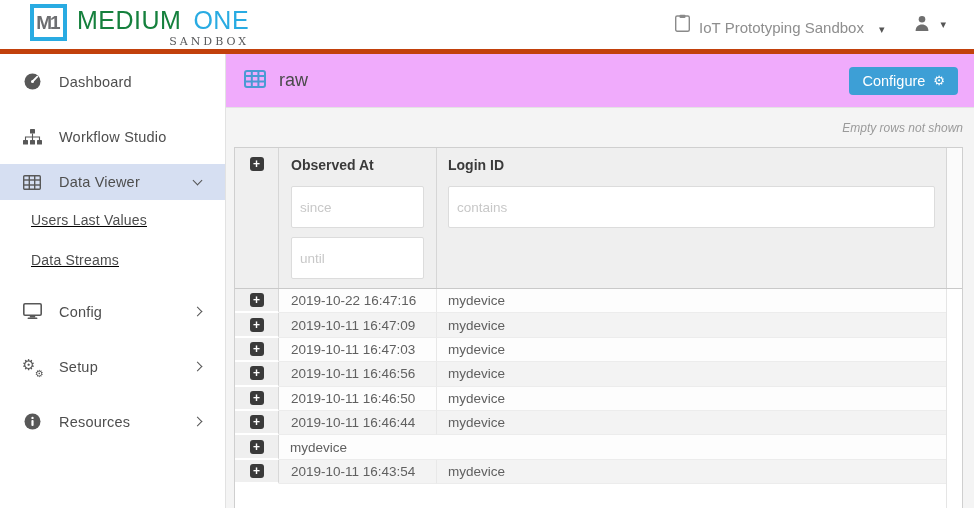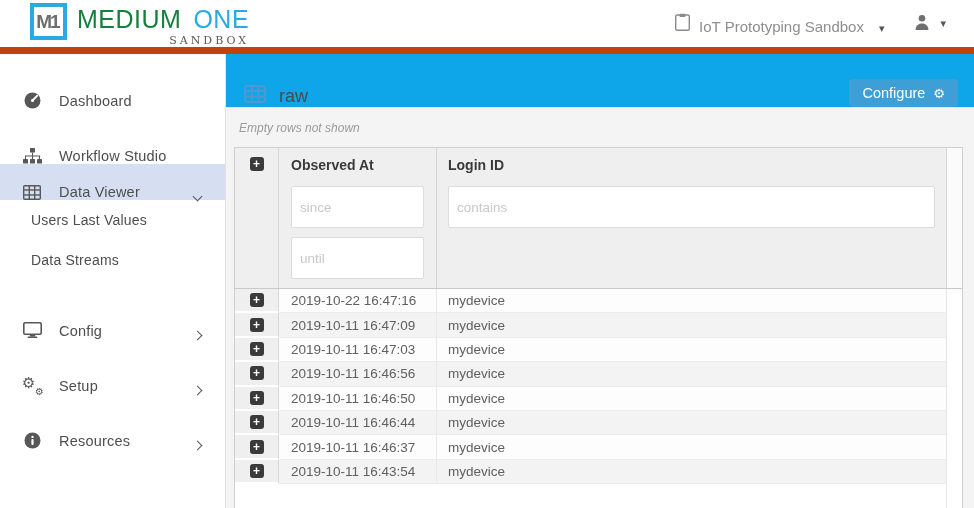--- a/index.html
+++ b/index.html
@@ -1,67 +1,67 @@
 <!DOCTYPE html>
 <html><head>
 <meta charset="utf-8">
 <style>
   * { box-sizing: border-box; margin: 0; padding: 0; }
   html, body { width: 974px; height: 508px; }
   body { font-family: "Liberation Sans", sans-serif; background: #fff; overflow: hidden; }
   .app { width: 974px; height: 508px; display: flex; flex-direction: column; overflow: hidden; background: #fff; }
 
   
-  .topbar { height: 54px; flex: 0 0 54px; background: #fff; border-bottom: 7px solid #c2410c;
+  .topbar { height: 54px; flex: 0 0 54px; background: #fff; border-bottom: 5px solid #c2410c;
             display: flex; align-items: center; padding: 0 20px 0 30px; }
   .brand { display: flex; align-items: flex-start; gap: 10px; cursor: pointer; }
   .logo-box { width: 37px; height: 37px; border: 4px solid #29abe2; display: flex; align-items: center;
               justify-content: center; margin-top: 3px; }
   .logo-box span { font-size: 19px; font-weight: bold; color: #6d6e71; letter-spacing: -2px; padding-right: 2px; }
   .logo-text { display: flex; flex-direction: column; }
   .logo-row1 { font-size: 25px; letter-spacing: 0.5px; line-height: 30px; margin-top: 4px; }
   .logo-medium { color: #15803d; }
   .logo-one { color: #29abe2; margin-left: 12px; }
   .logo-sub { font-family: "DejaVu Serif", serif; font-size: 11px; letter-spacing: 3px; color: #58595b;
               align-self: flex-end; line-height: 13px; }
   .topbar-right { margin-left: auto; display: flex; align-items: center; gap: 30px; }
   .workspace { display: flex; align-items: flex-end; gap: 9px; cursor: pointer; }
   .workspace-label { font-size: 15px; color: #8e8e8e; }
   .caret { font-family: "DejaVu Sans", sans-serif; font-size: 11px; color: #555; margin-left: 6px; }
   .user-menu { display: flex; align-items: center; gap: 4px; cursor: pointer; padding-right: 8px; }
 
   
   .body-row { flex: 1; display: flex; min-height: 0; }
   .sidebar { width: 226px; flex: 0 0 226px; background: #fff; border-right: 1px solid #e2e2e2; }
-  .nav-item { height: 55px; display: flex; align-items: flex-end; padding-left: 22px; cursor: pointer; }
+  .nav-item { height: 55px; display: flex; align-items: center; padding-left: 22px; cursor: pointer; }
   .nav-item.active { height: 36px; }
   .nav-icon { width: 20px; display: flex; justify-content: center; align-items: center; flex: 0 0 20px; }
   .nav-label { margin-left: 17px; font-size: 14.5px; color: #4e4e4e; letter-spacing: 0.2px; }
-  .nav-sub { height: 40px; display: flex; align-items: center; padding-left: 31px; cursor: pointer; }
+  .nav-sub { height: 40px; display: flex; align-items: center; padding-left: 31px; cursor: pointer; text-decoration: underline; }
   .nav-sub .nav-label { margin-left: 0; font-size: 14px; }
   .chev { width: 7px; height: 7px; border-right: 1.6px solid #555; border-bottom: 1.6px solid #555;
           margin-left: auto; margin-right: 24px; }
   .chev-right { transform: rotate(-45deg); }
   .chev-down  { transform: rotate(45deg); margin-top: -3px; }
   .gears-wrap { position: relative; width: 20px; height: 18px; font-family: "DejaVu Sans", sans-serif; color: #585858; }
   .gear-big   { position: absolute; left: 0; top: -2px; font-size: 15px; }
   .gear-small { position: absolute; right: -2px; bottom: -3px; font-size: 10px; }
 
   
   .main { flex: 1; background: #f4f4f4; display: flex; flex-direction: column; min-width: 0; }
-  .content-header { height: 54px; flex: 0 0 54px; background: #0ea5e9; border-bottom: 1px solid #e3e3e3;
-                    display: flex; align-items: flex-end; padding: 0 16px 0 18px; }
+  .content-header { height: 54px; flex: 0 0 54px; background: #f0abfc; border-bottom: 1px solid #e3e3e3;
+                    display: flex; align-items: center; padding: 0 16px 0 18px; }
   .page-title { font-size: 18px; color: #4a4a4a; margin-left: 13px; }
   .configure-btn { margin-left: auto; height: 28px; background: #3d9fd6; color: #fff; border: none;
                    border-radius: 4px; font-size: 14.5px; font-family: "Liberation Sans", sans-serif;
                    display: flex; align-items: center; gap: 8px; padding: 0 13px; cursor: pointer; }
   .gear-glyph { font-family: "DejaVu Sans", sans-serif; font-size: 13px; line-height: 1; }
 
   .content-body { flex: 1; min-height: 0; padding: 0 11px 0 8px; display: flex; flex-direction: column; }
-  .note { margin: 13px 0 12px 5px; font-size: 12px; font-style: italic; color: #9a9a9a; }
+  .note { margin: 13px 0 12px 5px; font-size: 12px; font-style: italic; color: #9a9a9a; text-align: right; }
 
   .data-table { flex: 1; min-height: 0; border: 1px solid #cfcfcf; border-bottom: none; background: #fff;
                 display: flex; flex-direction: column; overflow: hidden; }
   .thead { flex: 0 0 112px; display: flex; background: #efefef; border-bottom: 1px solid #c9c9c9; }
   .th-plus { width: 44px; flex: 0 0 44px; border-right: 1px solid #d6d6d6; display: flex;
              justify-content: center; padding-top: 9px; }
   .th-obs { width: 158px; flex: 0 0 158px; border-right: 1px solid #d6d6d6; padding: 9px 12px; }
   .th-login { flex: 1; padding: 9px 11px; }
   .th-spacer { width: 16px; flex: 0 0 16px; border-left: 1px solid #d6d6d6; background: #fbfbfb; }
   .col-label { font-size: 14px; font-weight: bold; color: #3a3a3a; }
@@ -321,21 +321,20 @@
                 <div class="td-obs">2019-10-11 16:46:44</div>
                 <div class="td-login">mydevice</div>
               </div>
 
               <div class="tr">
                 <div class="td-plus">
                     <button class="plus-btn">
                       <span>+</span>
                     </button>
                   </div>
-                <div class="td-obs">2019-10-11 16:46:37</div>
                 <div class="td-login">mydevice</div>
               </div>
 
               <div class="tr">
                 <div class="td-plus">
                     <button class="plus-btn">
                       <span>+</span>
                     </button>
                   </div>
                 <div class="td-obs">2019-10-11 16:43:54</div>

